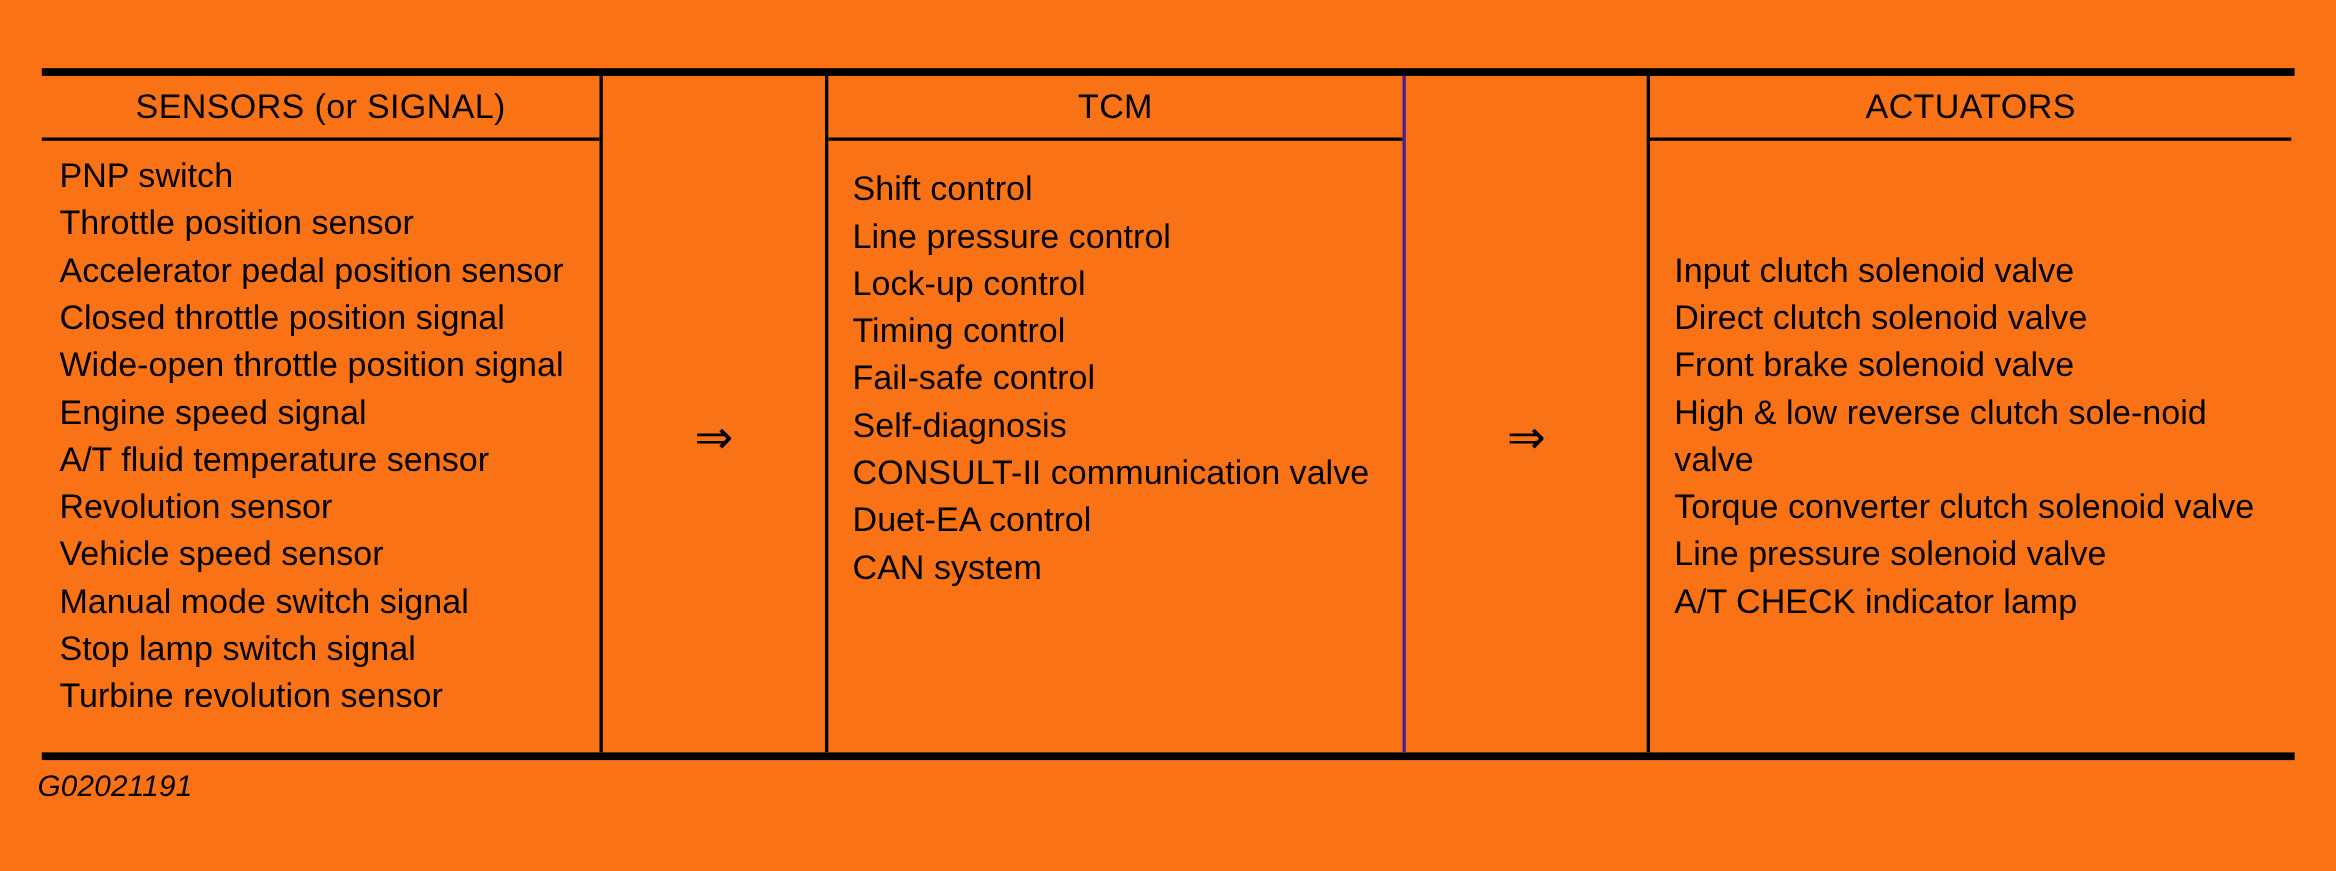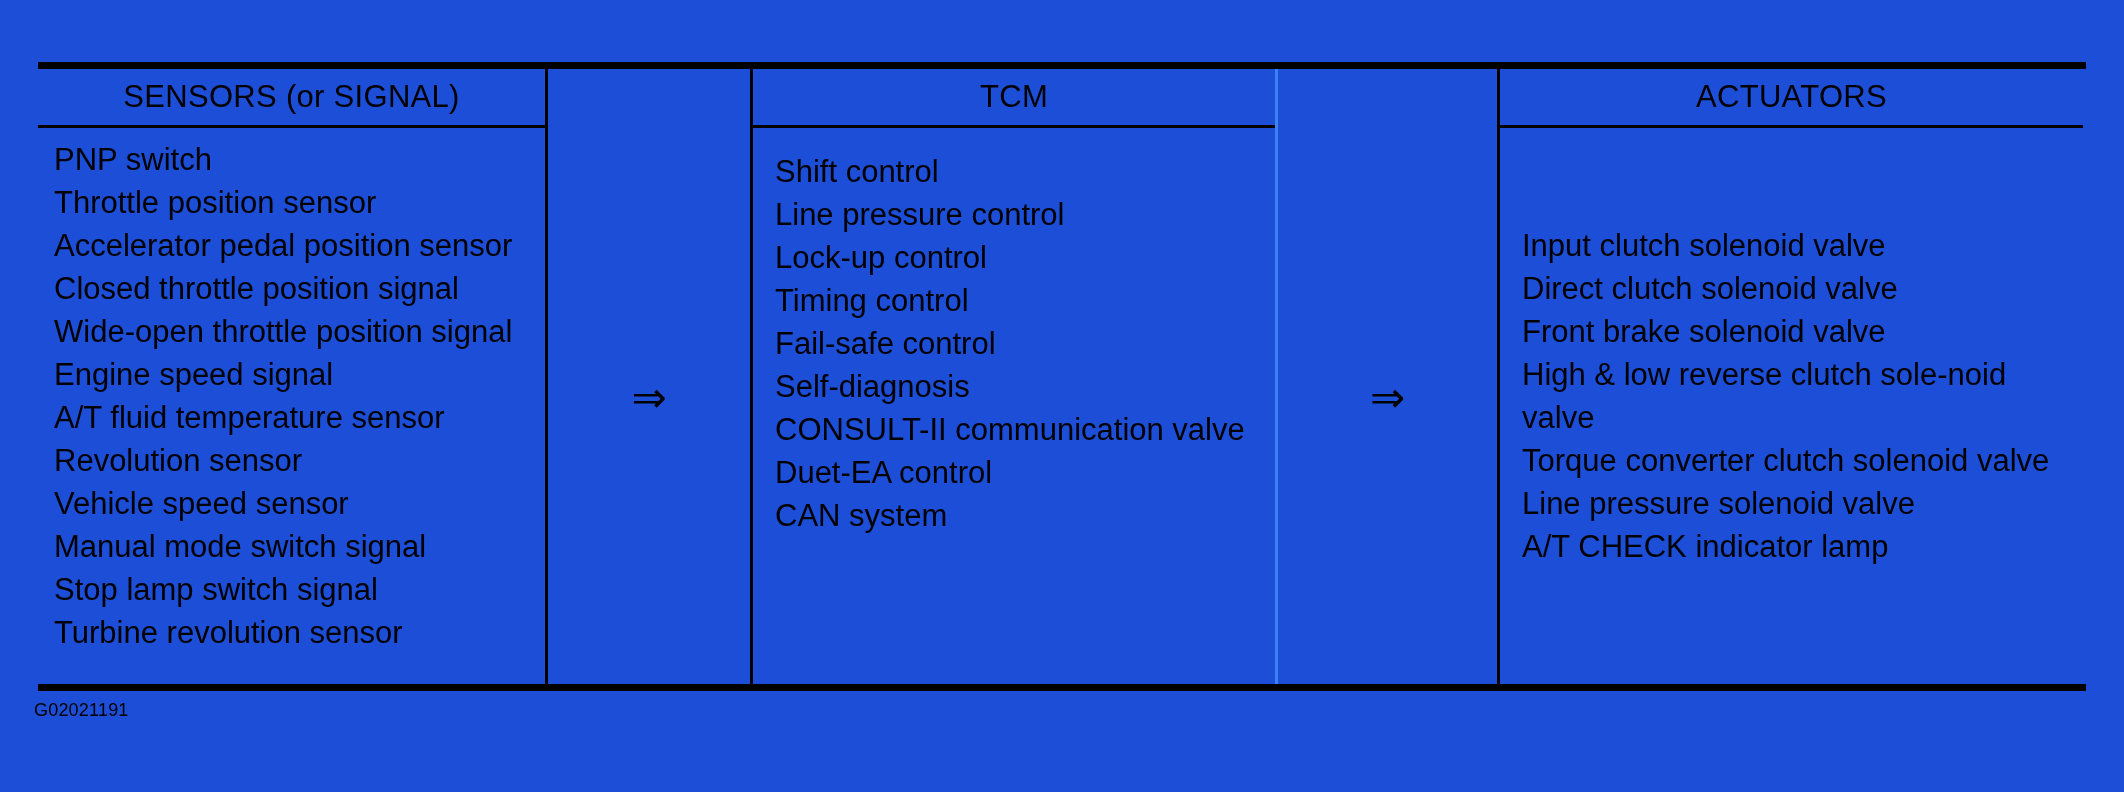--- a/index.html
+++ b/index.html
@@ -12,21 +12,21 @@
     height: 792px;
     font-family: "Liberation Sans", sans-serif;
     color: #000000;
     overflow: hidden;
   }
 
   #page {
     position: relative;
     width: 2124px;
     height: 792px;
-    background: #1d4ed8;
+    background: #f97316;
   }
 
   
   .diagram-wrap {
     position: absolute;
     left: 38px;
     top: 62px;
     width: 2048px;
   }
 
@@ -44,21 +44,21 @@
   }
 
   .col {
     position: relative;
     box-sizing: border-box;
   }
 
   
   .col-sensors   { width: 510px; border-right: 3px solid #000; }
   .col-arrow-1   { width: 205px; border-right: 3px solid #000; }
-  .col-tcm       { width: 525px; border-right: 3px solid #3b82f6; }
+  .col-tcm       { width: 525px; border-right: 3px solid #4c1d95; }
   .col-arrow-2   { width: 222px; border-right: 3px solid #000; }
   .col-actuators { width: 583px; }
 
   .col-head {
     height: 56px;
     display: flex;
     align-items: center;
     justify-content: center;
     font-size: 31px;
     letter-spacing: 0.3px;
@@ -107,22 +107,23 @@
     font-size: 42px;
     line-height: 1;
     font-family: "DejaVu Sans", sans-serif;
   }
 
   
   .caption {
     position: absolute;
     left: 34px;
     top: 700px;
-    font-size: 18px;
+    font-size: 27px;
     letter-spacing: 0.2px;
+    font-style: italic;
   }
 </style>
 </head>
 <body>
 
 <div id="page">
 
   <div class="diagram-wrap">
 
     <div class="rule-top"></div>

